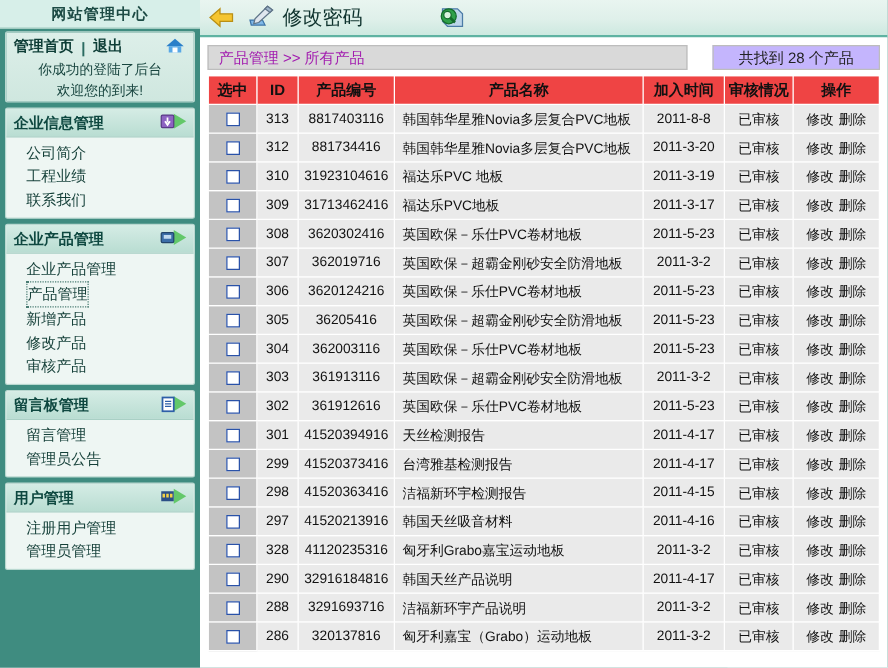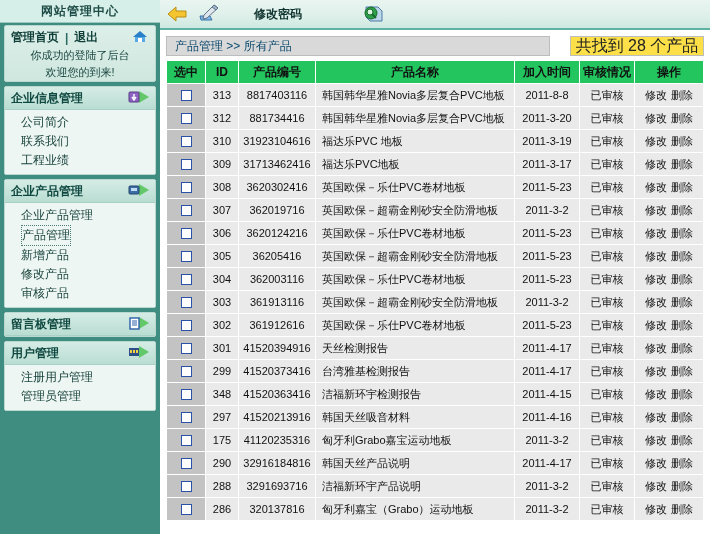--- a/index.html
+++ b/index.html
@@ -42,35 +42,35 @@
                    border:1px dotted #4a7d74;}
 
   
   .right{position:absolute;left:160px;top:0;width:550px;height:534px;
          background:#ffffff;}
   .toolbar{height:28px;
            background:linear-gradient(to bottom,#e9f5f0 0%,#dff0ea 55%,#cde9e0 100%);
            border-bottom:2px solid #5fb3a2;
            display:flex;align-items:center;gap:10px;padding-left:6px;}
   .tb-item{display:flex;align-items:center;gap:6px;cursor:pointer;}
-  .tb-label{font-size:12px;color:#0f332e;font-weight:bold;margin-left:28px;}
+  .tb-label{font-size:16px;color:#0f332e;font-weight:normal;}
 
   .content{padding:6px 6px 0 6px;background:#fff;height:506px;box-sizing:border-box;}
 
   .crumbbar{display:flex;height:20px;margin-bottom:4px;}
   .crumb{flex:1;background:#d9d9d9;border:1px solid #bdbdbd;
          display:flex;align-items:center;padding-left:8px;
-         font-size:12px;color:#0c4a6e;}
-  .count{width:132px;margin-left:20px;background:#fde047;border:1px solid #bdbdbd;
+         font-size:12px;color:#a21caf;}
+  .count{width:132px;margin-left:20px;background:#c4b5fd;border:1px solid #bdbdbd;
          display:flex;align-items:center;justify-content:center;
-         font-size:16px;color:#222;}
+         font-size:12px;color:#222;}
 
   table.grid{width:100%;border-collapse:collapse;table-layout:fixed;
              border:1px solid #9a9a9a;background:#fff;}
-  table.grid th{background:#22c55e;border:1px solid #ffffff;
+  table.grid th{background:#ef4444;border:1px solid #ffffff;
                 font-size:12px;font-weight:bold;color:#111;height:20px;
                 text-align:center;}
   table.grid td{border:1px solid #ffffff;font-size:11px;color:#111;
                 height:20px;background:#eaeaea;}
   table.grid td.sel{background:#c3c3c3;text-align:center;width:36px;}
   table.grid td.id{text-align:center;width:30px;}
   table.grid td.no{text-align:center;width:74px;}
   table.grid td.nm{text-align:left;padding-left:6px;}
   table.grid td.dt{text-align:center;width:62px;}
   table.grid td.st{text-align:center;width:52px;}
@@ -116,22 +116,22 @@
           <div class="grp-header">
             <span class="grp-title">企业信息管理</span>
             <span class="grp-icon"><svg width="22" height="15" viewBox="0 0 22 15">
                 <path d="M11 1 L21 7 L11 13 Z" fill="#63c86a"></path>
                 <rect x="1" y="2" width="10" height="10" rx="1" fill="#8d63c2" stroke="#5a3b86"></rect>
                 <path d="M6 4 L6 8 M4 7 L6 10 L8 7" stroke="#fff" stroke-width="1.4" fill="none"></path>
               </svg></span>
           </div>
           <div class="grp-body">
             <div class="grp-item">公司简介</div>
+            <div class="grp-item">工程业绩</div>
             <div class="grp-item">联系我们</div>
-            <div class="grp-item">工程业绩</div>
           </div>
         </div>
         <div class="panel">
           <div class="grp-header">
             <span class="grp-title">企业产品管理</span>
             <span class="grp-icon"><svg width="22" height="15" viewBox="0 0 22 15">
                 <path d="M11 1 L21 7 L11 13 Z" fill="#63c86a"></path>
                 <rect x="1" y="3" width="10" height="8" rx="1" fill="#3b6ea8" stroke="#22456b"></rect>
                 <rect x="3" y="5" width="6" height="3" fill="#bfd9ef"></rect>
               </svg></span>
@@ -139,20 +139,24 @@
           <div class="grp-body"><div class="grp-item">企业产品管理</div><div class="grp-item active">产品管理</div><div class="grp-item">新增产品</div><div class="grp-item">修改产品</div><div class="grp-item">审核产品</div></div>
         </div>
         <div class="panel">
           <div class="grp-header">
             <span class="grp-title">留言板管理</span>
             <span class="grp-icon"><svg width="22" height="15" viewBox="0 0 22 15">
                 <path d="M11 1 L21 7 L11 13 Z" fill="#63c86a"></path>
                 <rect x="2" y="2" width="9" height="11" fill="#fff" stroke="#2d5fa8" stroke-width="1.4"></rect>
                 <path d="M4 5 h5 M4 7 h5 M4 9 h5" stroke="#2d5fa8"></path>
               </svg></span>
+          </div>
+          <div class="grp-body">
+            <div class="grp-item">留言管理</div>
+            <div class="grp-item">管理员公告</div>
           </div>
         </div>
         <div class="panel">
           <div class="grp-header">
             <span class="grp-title">用户管理</span>
             <span class="grp-icon"><svg width="22" height="15" viewBox="0 0 22 15">
                 <path d="M11 1 L21 7 L11 13 Z" fill="#63c86a"></path>
                 <rect x="1" y="3" width="10" height="8" fill="#2b4f86"></rect>
                 <rect x="2" y="5" width="2" height="3" fill="#f3d246"></rect>
                 <rect x="5" y="5" width="2" height="3" fill="#f3d246"></rect>
@@ -327,39 +331,39 @@
               <td class="sel"><span class="cb"></span></td>
               <td class="id">299</td>
               <td class="no">41520373416</td>
               <td class="nm">台湾雅基检测报告</td>
               <td class="dt">2011-4-17</td>
               <td class="st">已审核</td>
               <td class="op"><a>修改</a><a>删除</a></td>
             </tr>
             <tr>
               <td class="sel"><span class="cb"></span></td>
-              <td class="id">348</td>
+              <td class="id">298</td>
               <td class="no">41520363416</td>
               <td class="nm">洁福新环宇检测报告</td>
               <td class="dt">2011-4-15</td>
               <td class="st">已审核</td>
               <td class="op"><a>修改</a><a>删除</a></td>
             </tr>
             <tr>
               <td class="sel"><span class="cb"></span></td>
               <td class="id">297</td>
               <td class="no">41520213916</td>
               <td class="nm">韩国天丝吸音材料</td>
               <td class="dt">2011-4-16</td>
               <td class="st">已审核</td>
               <td class="op"><a>修改</a><a>删除</a></td>
             </tr>
             <tr>
               <td class="sel"><span class="cb"></span></td>
-              <td class="id">175</td>
+              <td class="id">328</td>
               <td class="no">41120235316</td>
               <td class="nm">匈牙利Grabo嘉宝运动地板</td>
               <td class="dt">2011-3-2</td>
               <td class="st">已审核</td>
               <td class="op"><a>修改</a><a>删除</a></td>
             </tr>
             <tr>
               <td class="sel"><span class="cb"></span></td>
               <td class="id">290</td>
               <td class="no">32916184816</td>

